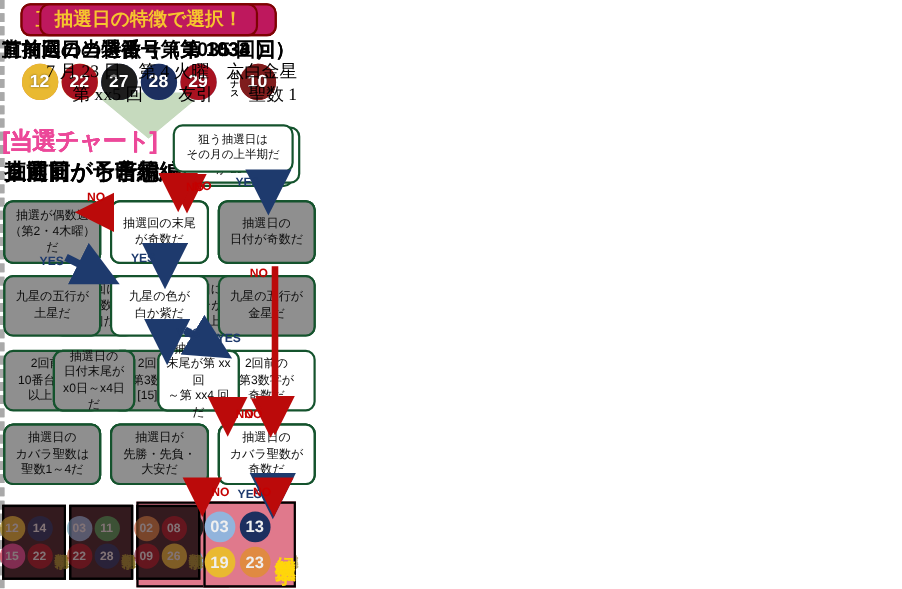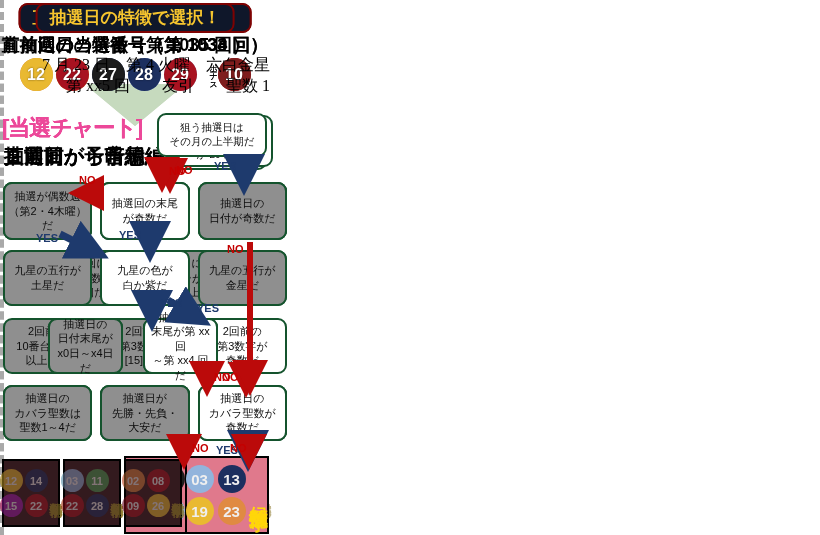--- a/index.html
+++ b/index.html
@@ -4,21 +4,21 @@
 <style>
   html,body{margin:0;padding:0;background:#fff;}
   .page{position:relative;width:820px;height:535px;background:#fff;overflow:hidden;
         font-family:"Liberation Sans",sans-serif;color:#000;}
   .col{position:absolute;top:0;width:270px;height:535px;}
   #c1{left:0;} #c2{left:276;} #c3{left:551;}
   .sep{position:absolute;top:0;bottom:0;width:0;border-left:4px dashed #a9a9a9;}
   #sep1{left:270;} #sep2{left:546;}
 
   .banner{position:absolute;top:3px;left:50%;transform:translateX(-50%);height:26px;
-          padding:0 12px;background:#0f172a;border:2px solid #7e0202;border-radius:9px;
+          padding:0 12px;background:#be185d;border:2px solid #7e0202;border-radius:9px;
           color:#f6c52e;font-size:17px;font-weight:bold;line-height:26px;white-space:nowrap;z-index:2;}
   .title{position:absolute;top:33px;left:0;width:100%;text-align:center;font-size:18px;
          font-weight:bold;white-space:nowrap;z-index:2;}
   .hline{position:absolute;left:0;width:100%;text-align:right;font-size:16px;
          font-family:"Liberation Serif",serif;white-space:nowrap;z-index:2;}
   .hl1{top:55px;} .hl2{top:76px;}
 
   .balls{position:absolute;top:58px;left:0;width:100%;display:flex;justify-content:center;
          align-items:center;gap:3px;z-index:2;}
   .ball{width:33px;height:33px;border-radius:50%;color:#fff;font-size:16px;font-weight:bold;
@@ -378,21 +378,21 @@
 カバラ聖数が
 奇数だ</div>
     </div>
 
     <div class="strip">
       <div class="sbox">
         <span class="sgrid">
 
         <span class="sball" style="background: rgb(233, 185, 49);">12</span>
             <span class="sball" style="background: rgb(28, 47, 95);">14</span>
-            <span class="sball" style="background: #a21caf;">15</span>
+            <span class="sball" style="background: #ec4899;">15</span>
             <span class="sball" style="background: rgb(168, 18, 32);">22</span>
           </span>
         <span class="clabel">候補数字</span>
       </div>
       <div class="sbox">
         <span class="sgrid">
 
         <span class="sball" style="background: rgb(143, 176, 218);">03</span>
             <span class="sball" style="background: rgb(74, 158, 85);">11</span>
             <span class="sball" style="background: rgb(168, 18, 32);">22</span>

